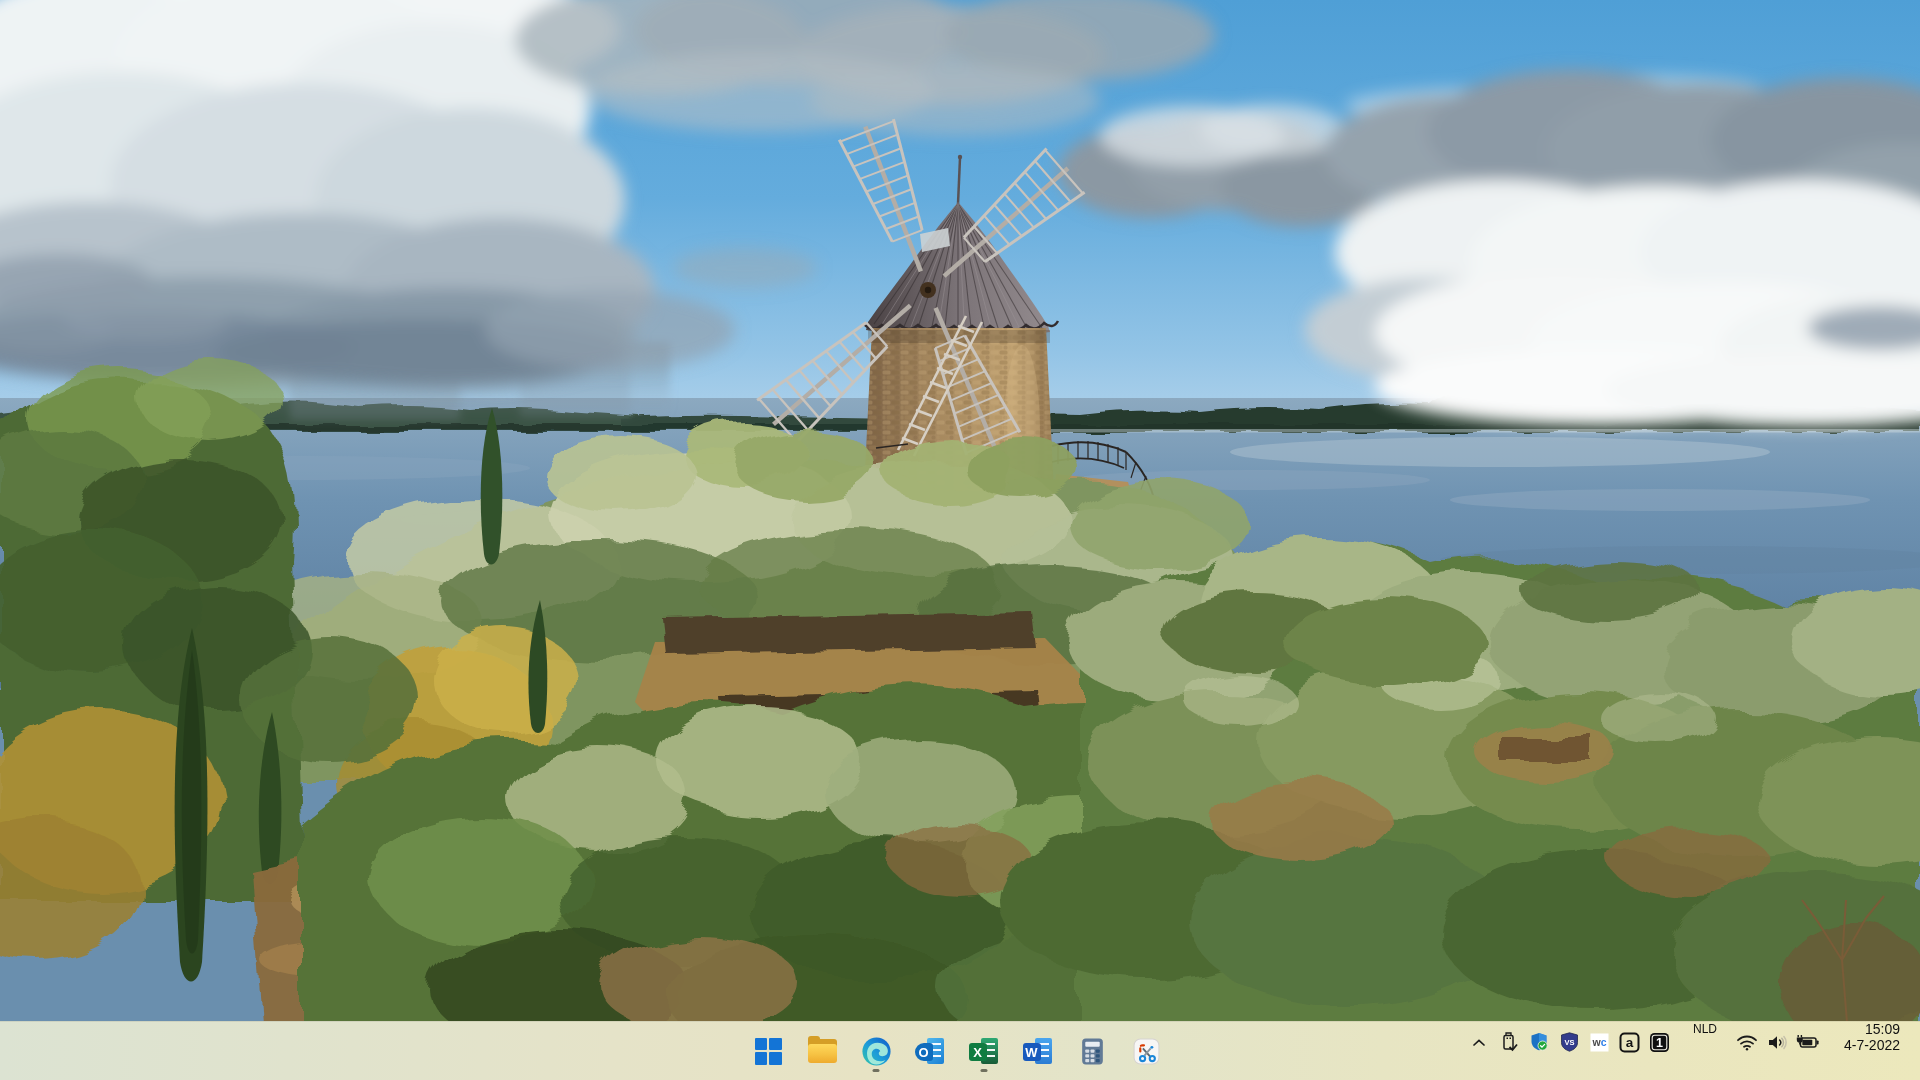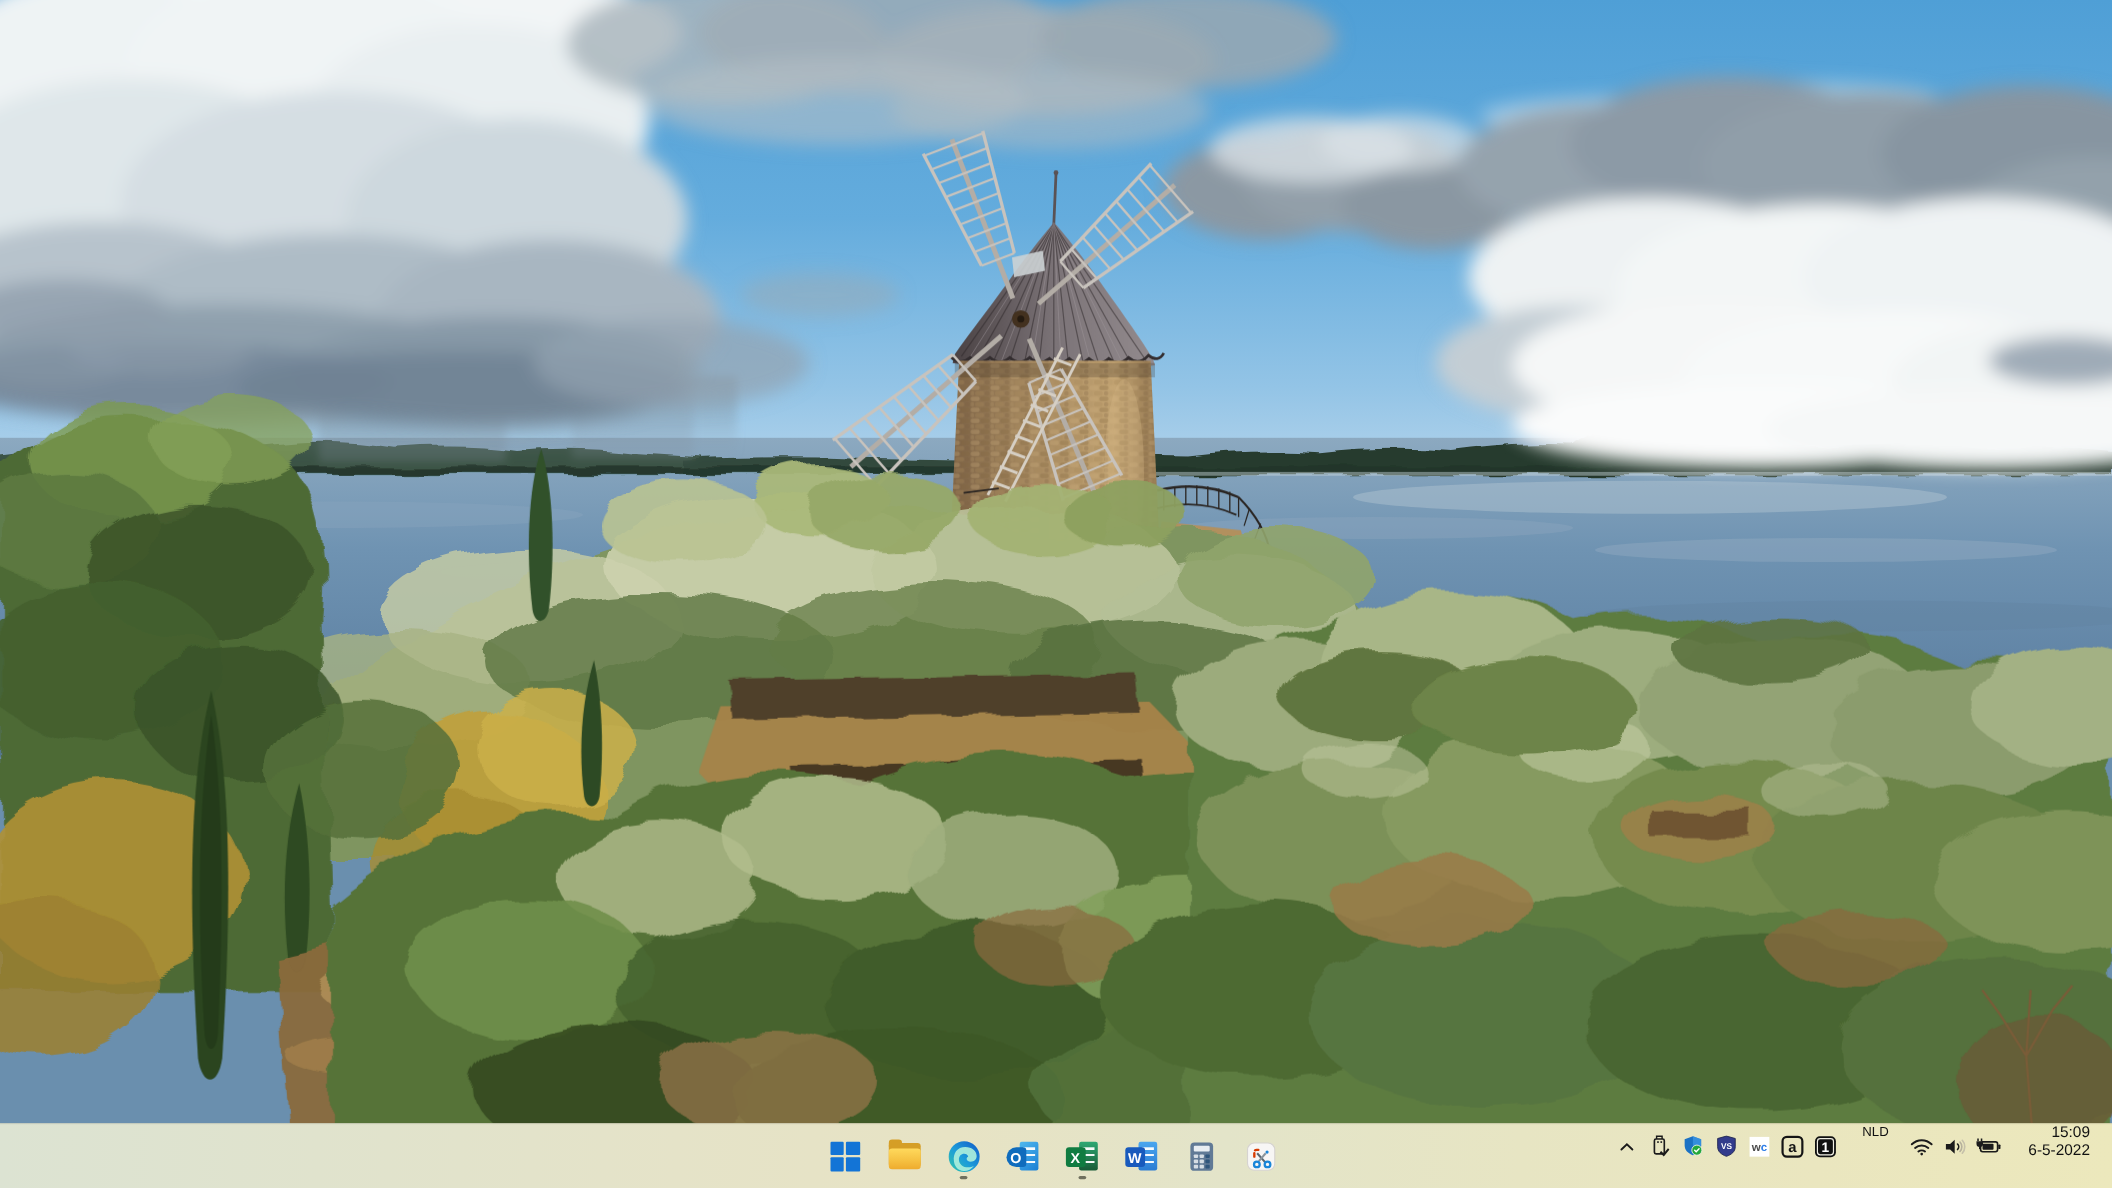--- a/index.html
+++ b/index.html
@@ -586,16 +586,16 @@
         <rect x="22.6" y="6.4" width="2" height="4.2" rx="0.8" fill="#1b1b1b"></rect>
         <rect x="8.3" y="5.8" width="10" height="5.4" rx="0.8" fill="#1b1b1b"></rect>
         <path d="M4.2,1 v2.2 M7.4,1 v2.2" stroke="#1b1b1b" stroke-width="1.4"></path>
         <path d="M2.8,3.4 h6 v2.4 a3,3 0 0 1 -6,0 Z" fill="#1b1b1b"></path>
         <line x1="5.8" y1="8.6" x2="5.8" y2="10.6" stroke="#1b1b1b" stroke-width="1.4"></line>
       </svg>
     </div>
 
     <div class="clock">
       <div>15:09</div>
-      <div>6-5-2022</div>
+      <div>4-7-2022</div>
     </div>
   </div>
 </div>
 
 </body></html>

